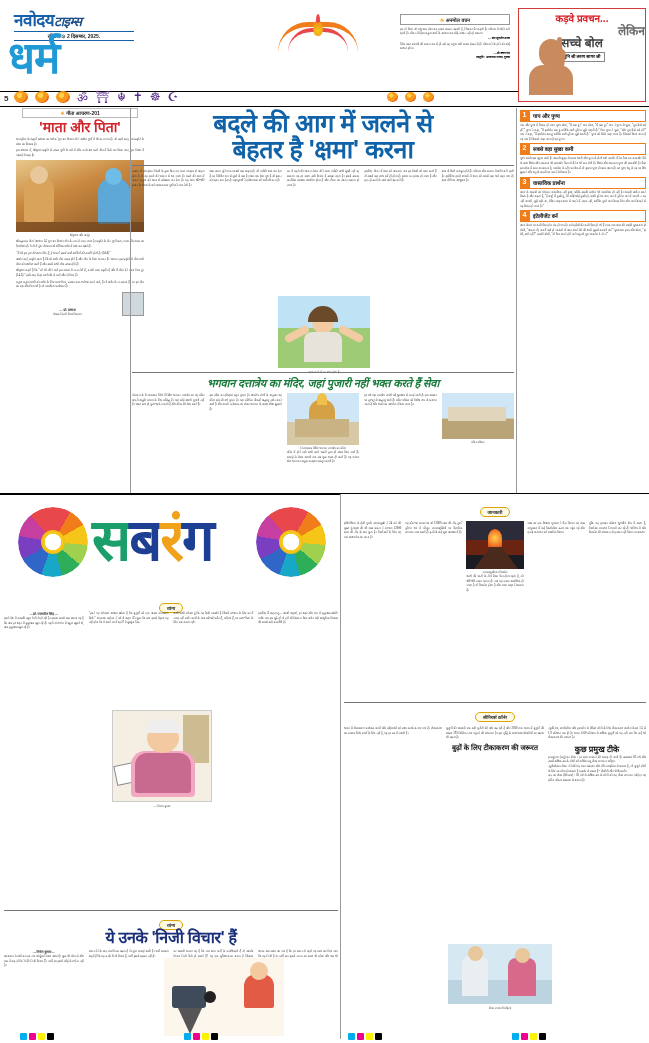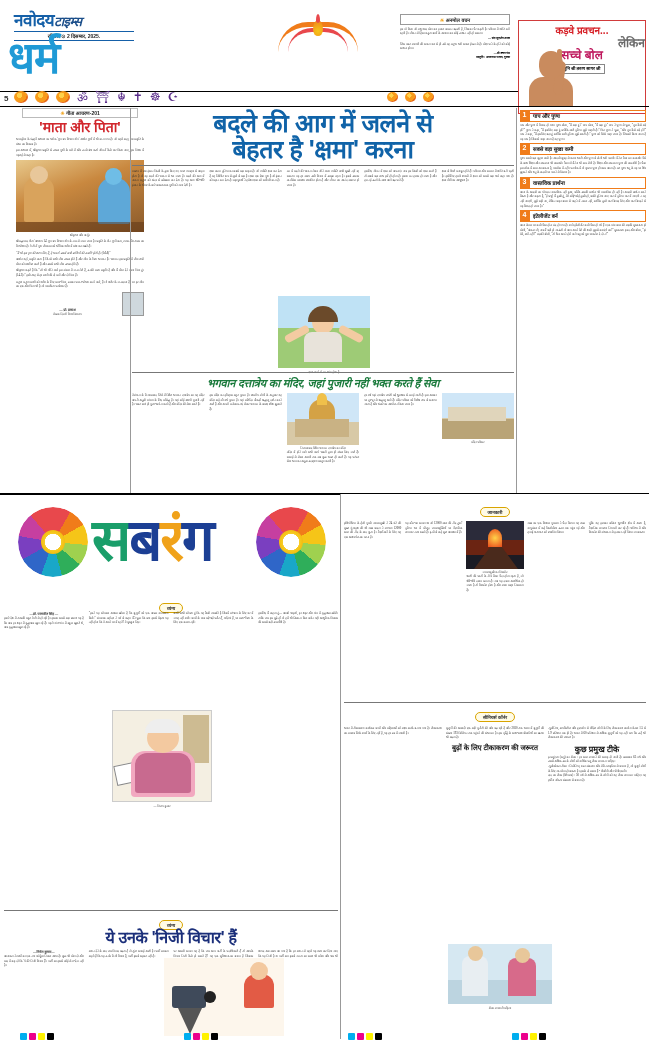--- a/index.html
+++ b/index.html
@@ -71,28 +71,28 @@
   .anmol .hd {
     border:1px solid #999; font-size:5px; font-weight:bold; text-align:center;
     padding:1.5px 0; font-family:"Liberation Sans",sans-serif; color:#222;
     background:#fff;
   }
   .anmol .hd .sun { color:#f0a21a; }
   .anmol .tx { font-size:3.0px; line-height:4.4px; text-align:justify; margin-top:2px; color:#2a2a2a; }
   .anmol .cr { font-size:3.0px; text-align:right; font-weight:bold; }
 
   
-  .kadve { position:absolute; left:518px; top:20px; width:128px; height:94px;
+  .kadve { position:absolute; left:518px; top:8px; width:128px; height:94px;
       border:1px solid #d13b3b; background:#fff; }
   .kadve .t1 { font-family:"Liberation Sans",sans-serif; font-weight:bold;
       font-size:10px; color:#d61f26; text-align:center; margin-top:2px; }
   .kadve .t2 { font-family:"Liberation Sans",sans-serif; font-weight:bold;
       font-size:12px; color:#6a6a6a; text-align:right; line-height:12px;}
   .kadve .t3 { font-family:"Liberation Sans",sans-serif; font-weight:bold;
-      font-size:12px; color:#be185d; text-align:center; line-height:13px;}
+      font-size:12px; color:#404040; text-align:center; line-height:13px;}
   .kadve .namebox { border:1px solid #888; width:46px; margin:2px auto 0;
       font-size:4.5px; text-align:center; font-weight:bold; padding:1px; line-height:6px;}
   .monk { position:absolute; left:6px; top:22px; width:52px; height:62px; }
   .monk .head { position:absolute; left:14px; top:8px; width:24px;height:27px;
       background:#c98b5e; border-radius:48% 48% 42% 42%; }
   .monk .body { position:absolute; left:4px; top:34px; width:44px;height:30px;
       background:#c98b5e; border-radius:14px 14px 0 0;}
   .monk .arm { position:absolute; left:30px; top:18px; width:9px;height:34px;
       background:#c98b5e; border-radius:5px; transform:rotate(8deg); }
   .monk .finger{position:absolute; left:32px; top:6px; width:5px;height:14px;

